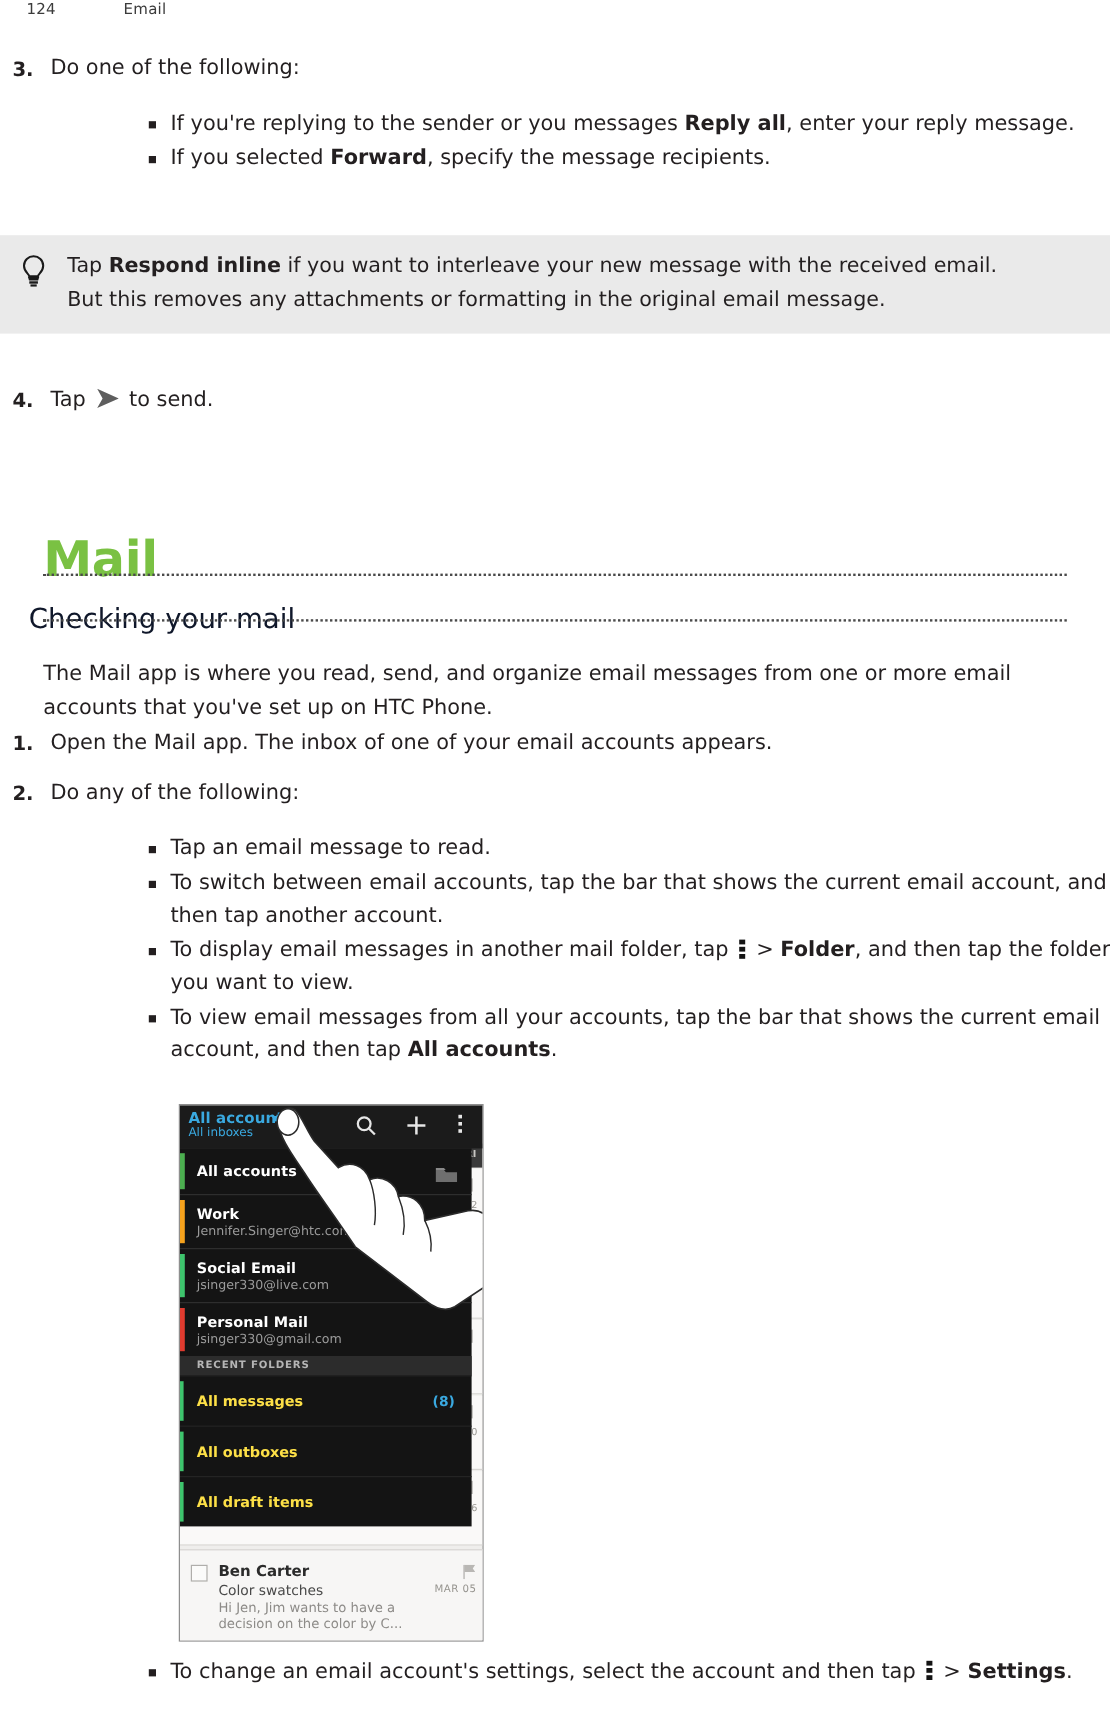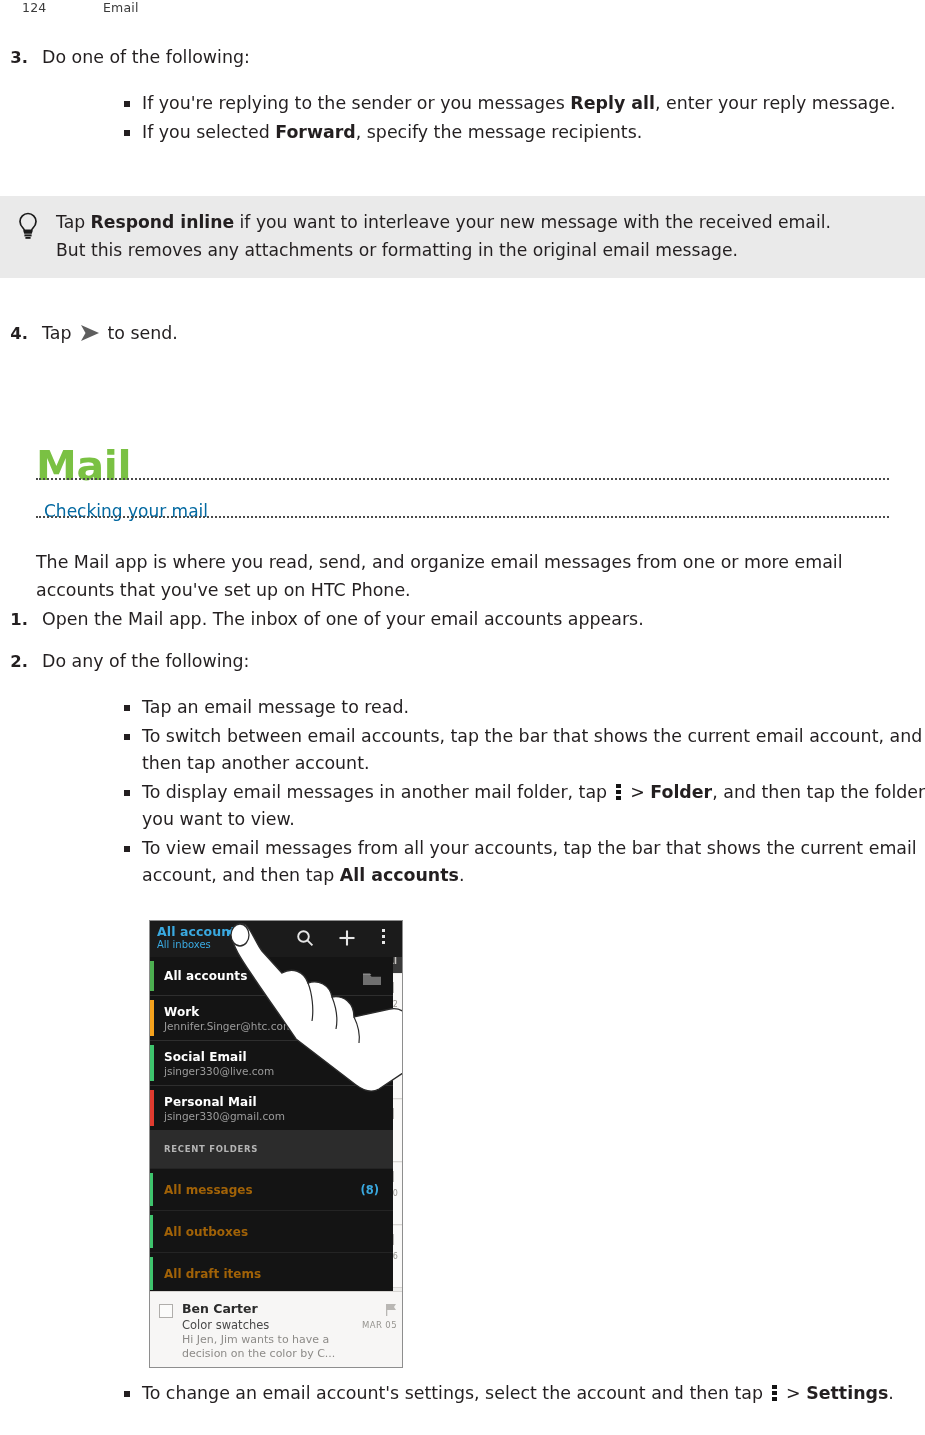--- a/index.html
+++ b/index.html
@@ -102,24 +102,24 @@
     letter-spacing: -0.3px;
   }
   .rule-dotted {
     position: absolute;
     left: 36px; width: 853px;
     border-top: 2px dotted #4a4a4a;
     height: 0;
   }
   .h2-green {
     position: absolute;
-    left: 44px;
-    font-size: 17px;
+    left: 24px;
+    font-size: 23px;
     line-height: 28px;
-    color: #0369a1;
+    color: #0f172a;
     font-weight: normal;
   }
 
   .para {
     position: absolute;
     left: 36px; width: 860px;
     font-size: 17.4px;
     line-height: 27.5px;
     color: #231f20;
   }
@@ -249,38 +249,38 @@
     font-size: 12px; font-weight: bold; color: #ffffff; letter-spacing: .1px;
   }
   .shot .acct .amail {
     font-size: 10.5px; color: #9b9b9b; margin-top: 1px;
   }
   .shot .folder-ic {
     position: absolute; right: 12px; top: 13px;
     width: 18px; height: 12px;
   }
   .shot .sect-hdr {
-    height: 38px;
+    height: 16px;
     background: #2c2c2c;
     display: flex; align-items: center;
     padding-left: 14px;
     font-size: 8.5px; font-weight: bold; letter-spacing: .7px;
     color: #b5b5b5;
   }
   .shot .frow {
     position: relative;
     height: 42px;
     display: flex; align-items: center;
     padding-left: 14px;
     border-top: 1px solid #242424;
   }
   .shot .frow .bar {
     position: absolute; left: 0; top: 4px; bottom: 4px; width: 3px;
   }
-  .shot .frow .fname { font-size: 12px; font-weight: bold; color: #a16207; }
+  .shot .frow .fname { font-size: 12px; font-weight: bold; color: #fde047; }
   .shot .frow .fcount {
     position: absolute; right: 14px;
     font-size: 11.5px; font-weight: bold; color: #3aa9e0;
   }
 
   
   .shot .preview {
     position: absolute;
     left: 0; bottom: 0; width: 254px; height: 76px;
     background: #f7f6f5;

